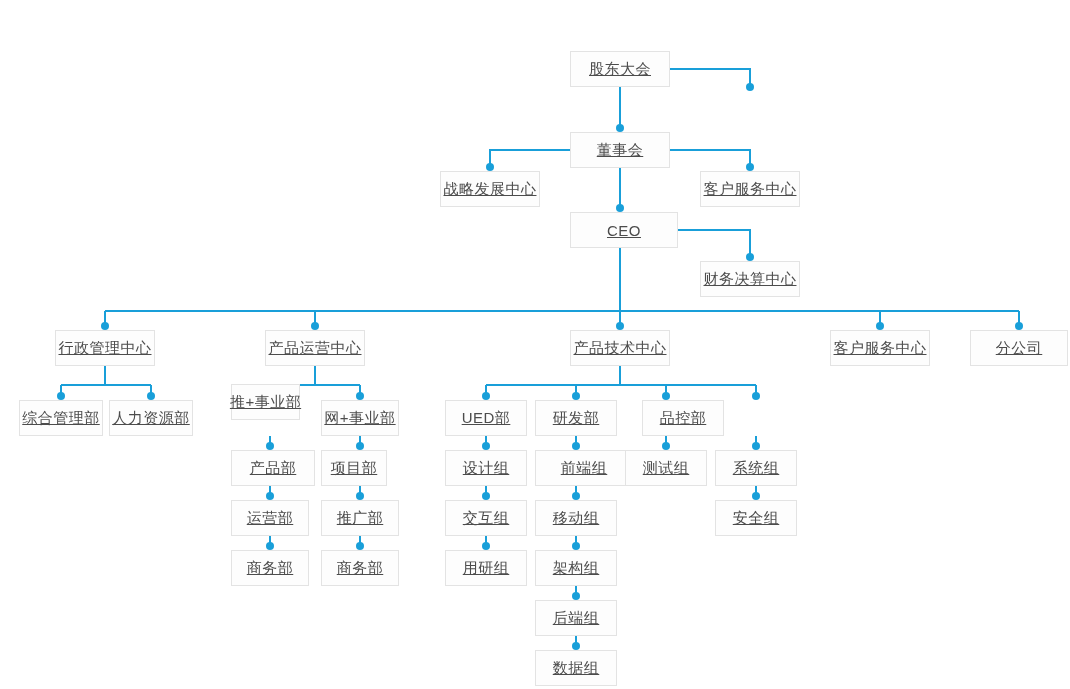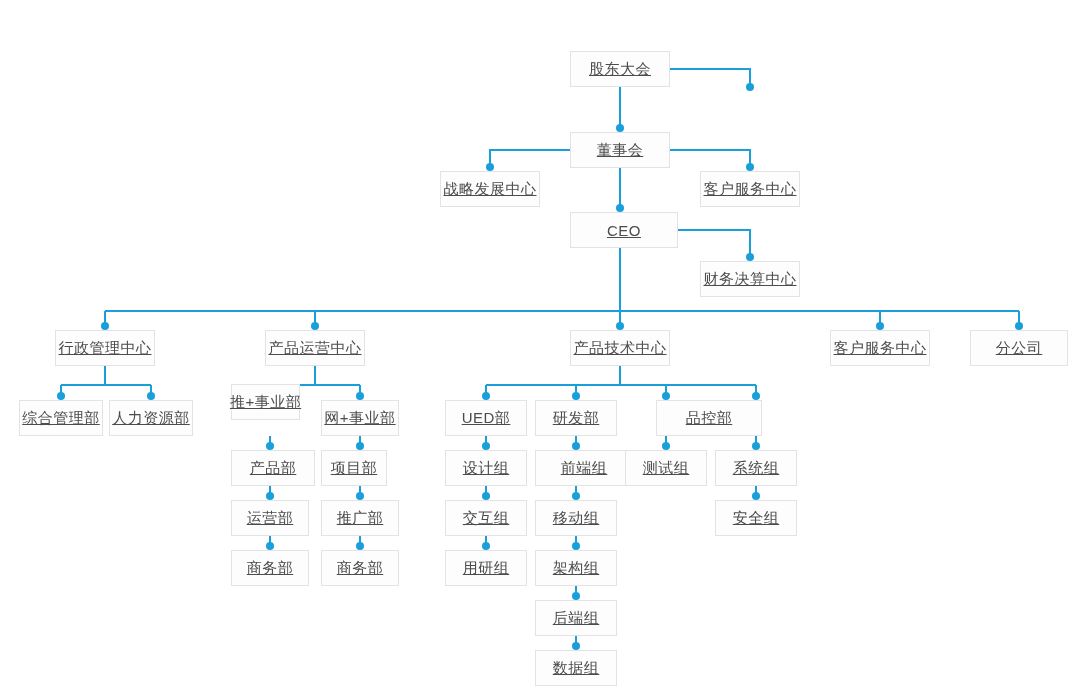--- a/index.html
+++ b/index.html
@@ -144,21 +144,21 @@
   <div class="node" style="left:321px;top:400px;width:78px">网+事业部</div>
   <div class="node" style="left:231px;top:450px;width:84px">产品部</div>
   <div class="node" style="left:321px;top:450px;width:66px">项目部</div>
   <div class="node" style="left:231px;top:500px;width:78px">运营部</div>
   <div class="node" style="left:321px;top:500px;width:78px">推广部</div>
   <div class="node" style="left:231px;top:550px;width:78px">商务部</div>
   <div class="node" style="left:321px;top:550px;width:78px">商务部</div>
 
   <div class="node" style="left:445px;top:400px;width:82px">UED部</div>
   <div class="node" style="left:535px;top:400px;width:82px">研发部</div>
-  <div class="node" style="left:656px;top:400px;width:106px">品控部</div>
+  <div class="node" style="left:642px;top:400px;width:82px">品控部</div>
   <div class="node" style="left:445px;top:450px;width:82px">设计组</div>
   <div class="node" style="left:535px;top:450px;width:98px">前端组</div>
   <div class="node" style="left:625px;top:450px;width:82px">测试组</div>
   <div class="node" style="left:715px;top:450px;width:82px">系统组</div>
   <div class="node" style="left:445px;top:500px;width:82px">交互组</div>
   <div class="node" style="left:715px;top:500px;width:82px">安全组</div>
   <div class="node" style="left:535px;top:500px;width:82px">移动组</div>
   <div class="node" style="left:445px;top:550px;width:82px">用研组</div>
   <div class="node" style="left:535px;top:550px;width:82px">架构组</div>
   <div class="node" style="left:535px;top:600px;width:82px">后端组</div>

